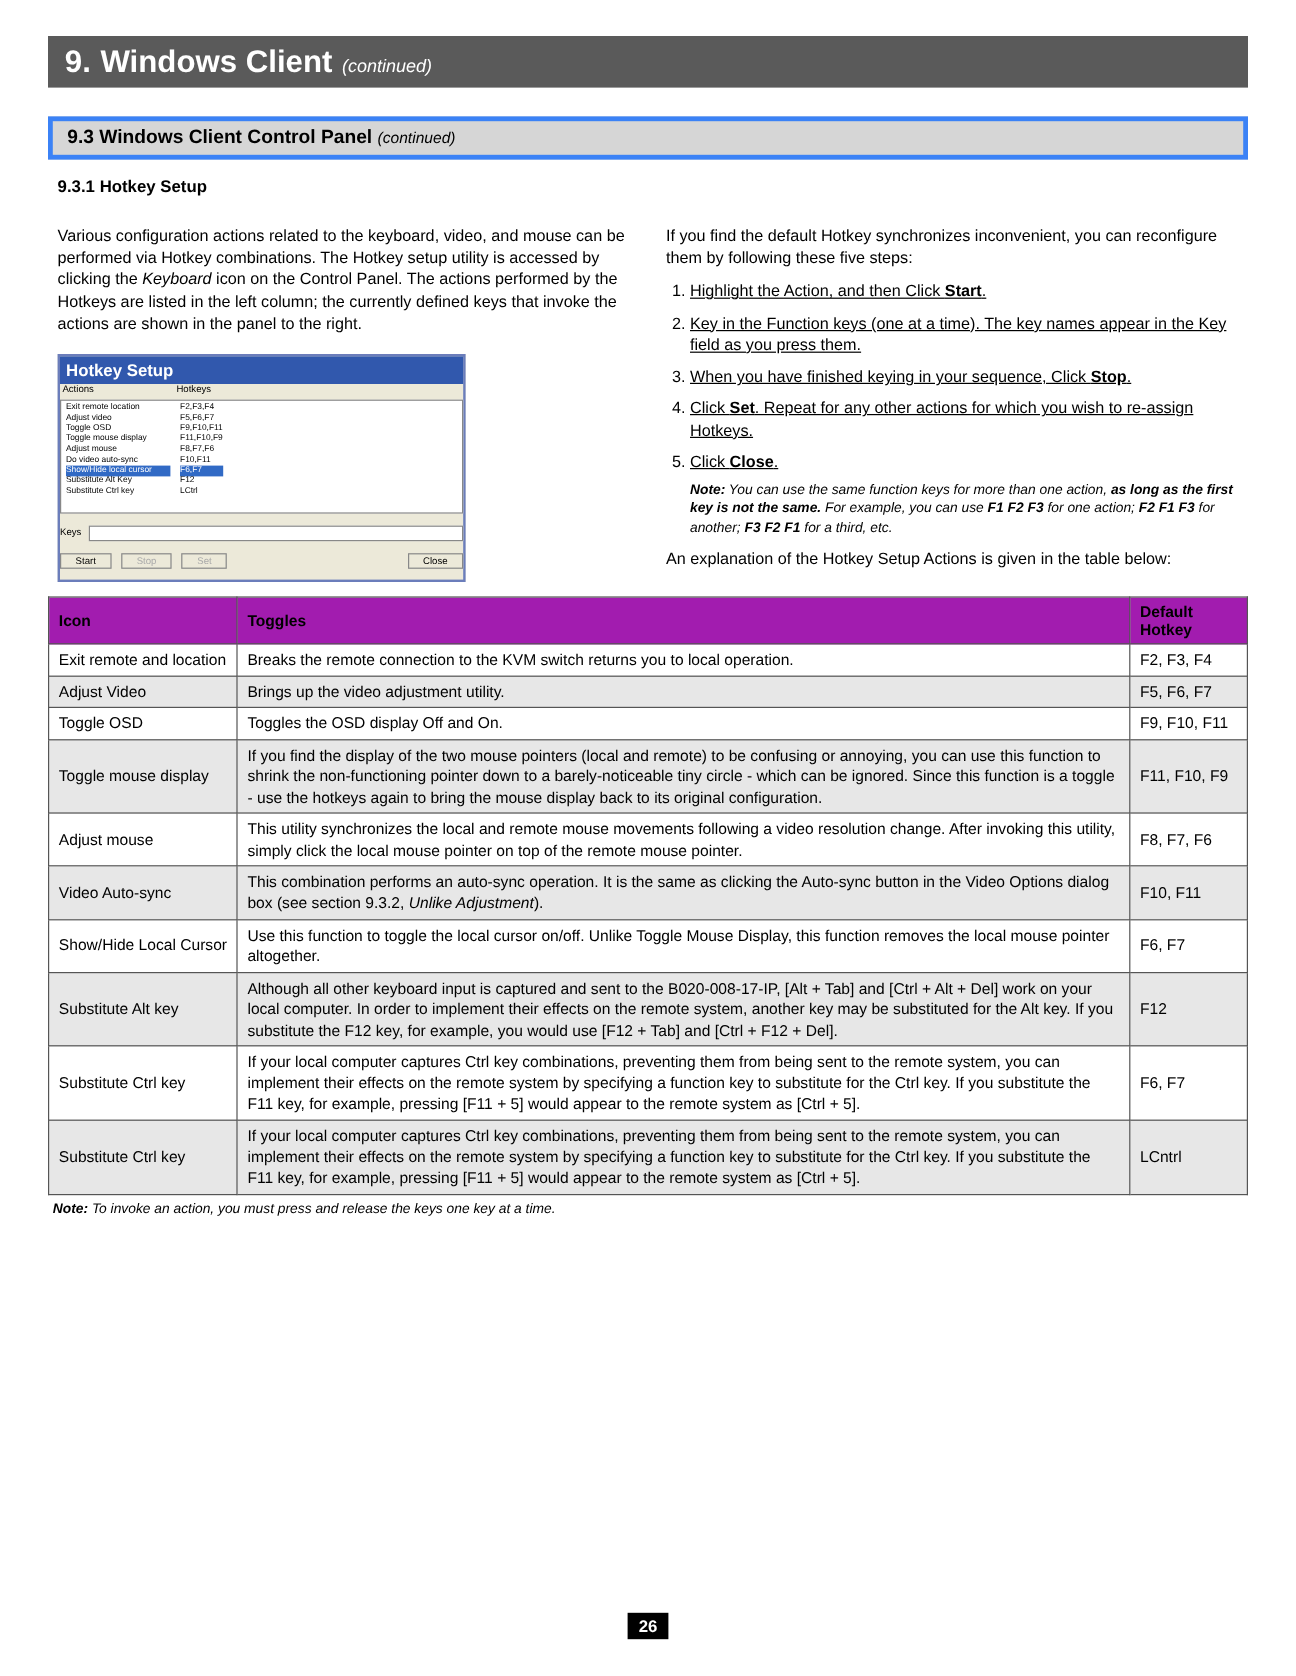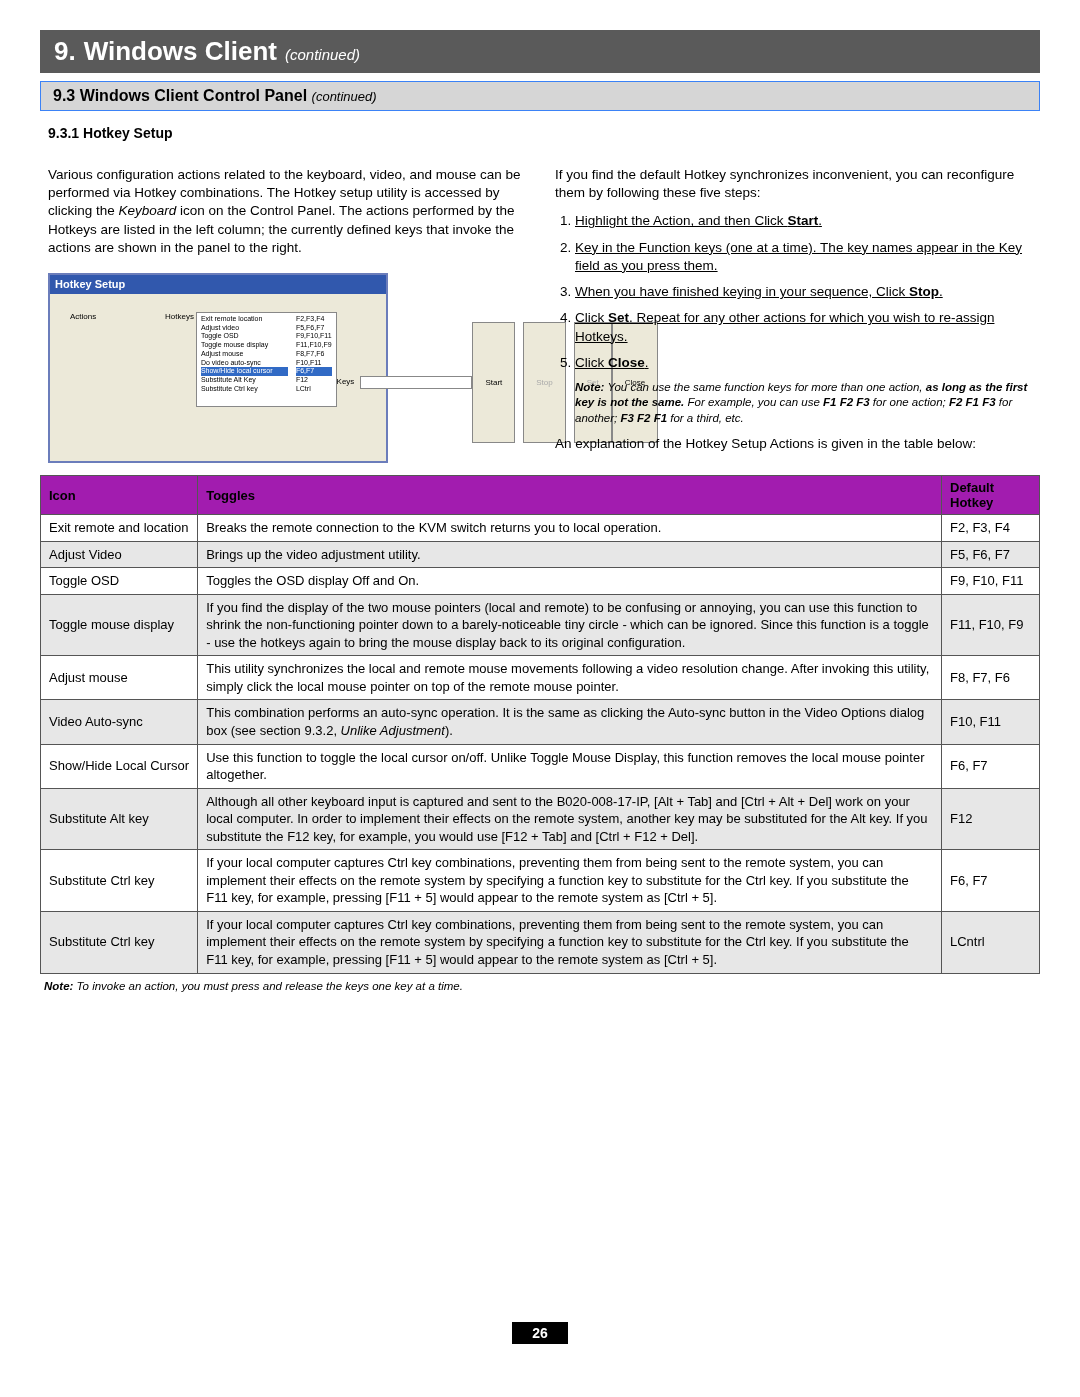--- a/index.html
+++ b/index.html
@@ -18,25 +18,25 @@
     padding: 6px 14px;
     font-size: 26px;
     font-weight: bold;
     display: flex;
     align-items: baseline;
     gap: 8px;
   }
   .chapter-bar .cont { font-size: 15px; font-style: italic; font-weight: normal; }
   .section-bar {
     background: #d6d6d6;
-    border: 1px solid #3b82f6;
+    border: 4px solid #3b82f6;
     padding: 5px 12px;
     font-size: 16px;
     font-weight: bold;
-    margin-top: 8px;
+    margin-top: 24px;
   }
   .section-bar .cont { font-size: 13px; font-style: italic; font-weight: normal; }
   .subsection {
     font-weight: bold;
     font-size: 14px;
     margin: 14px 0 25px 8px;
   }
   .two-col {
     display: flex;
     gap: 30px;
@@ -57,22 +57,22 @@
   .screenshot {
     width: 340px;
     height: 190px;
     background: #ece9d9;
     border: 2px solid #6b7dbb;
     margin-top: 16px;
     display: flex;
     flex-direction: column;
     font-size: 8px;
   }
-  .ss-title { background: #3158ad; color:#fff; padding:2px 5px; font-size:11px; font-weight:bold; }
-  .ss-body { padding: 18px; flex:1; display:flex; flex-direction:row; }
+  .ss-title { background: #3158ad; color:#fff; padding:2px 5px; font-size:14px; font-weight:bold; }
+  .ss-body { padding: 0; flex:1; display:flex; flex-direction:column; }
   .ss-labels { display:flex; font-size:8px; padding: 0 2px 2px 2px; }
   .ss-labels span:first-child { width: 95px; }
   .ss-list {
     background:#fff; border:1px solid #888;
     height:95px; display:flex; font-size:7px;
   }
   .ss-list-col { padding:2px 4px; }
   .ss-list-col div { line-height:1.25; white-space:nowrap; }
   .ss-list-col:first-child { width:95px; }
   .ss-sel { background:#316ac5; color:#fff; }
@@ -105,21 +105,21 @@
   .hotkey-table td:first-child { white-space: nowrap; margin-left: 21px; }
   .hotkey-table td:last-child { white-space: nowrap; width: 98px; }
   .footnote {
     font-size: 11.5px;
     font-style: italic;
     margin: 6px 0 0 4px;
   }
   .footnote .lbl { font-weight: bold; }
   .page-num {
     background:#000; color:#fff;
-    width:56px; text-align:center;
+    width:34px; text-align:center;
     font-weight:bold; font-size:14px;
     padding:3px 0;
     margin: 330px auto 0 auto;
   }
   .purpose-italic { font-style: italic; text-align: right; }
 </style>
 </head>
 <body>
 
 <div class="page">

